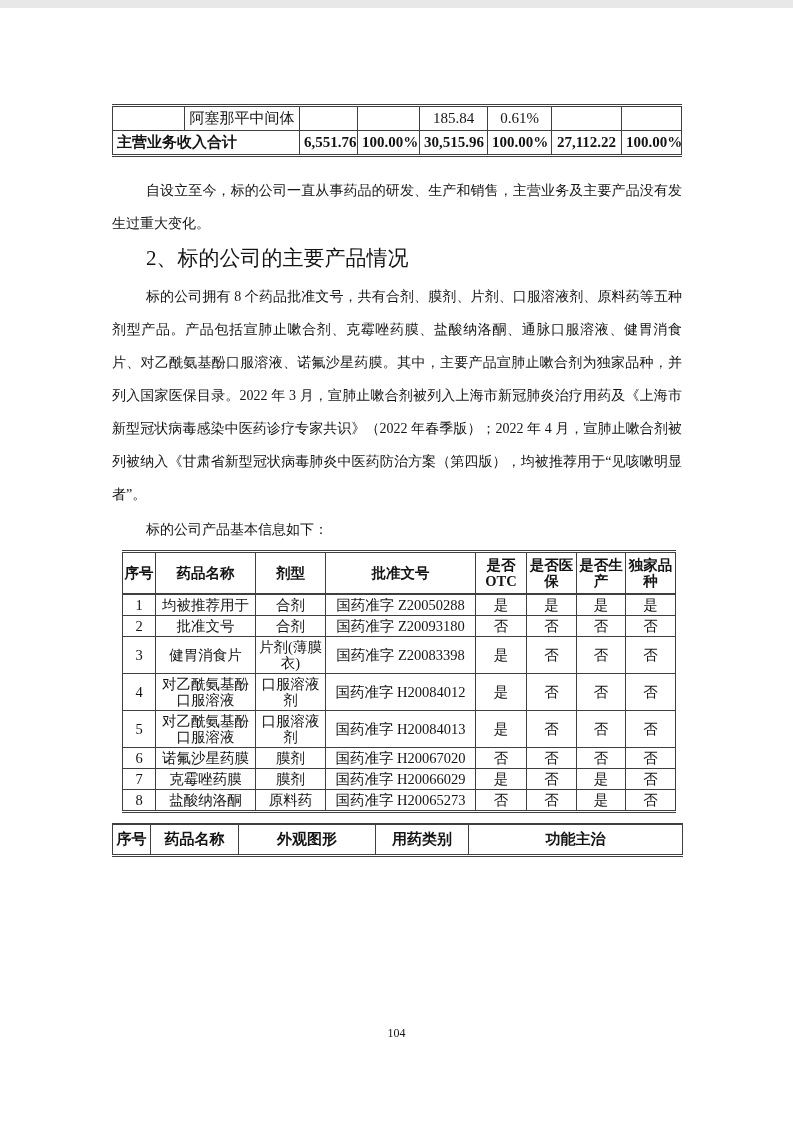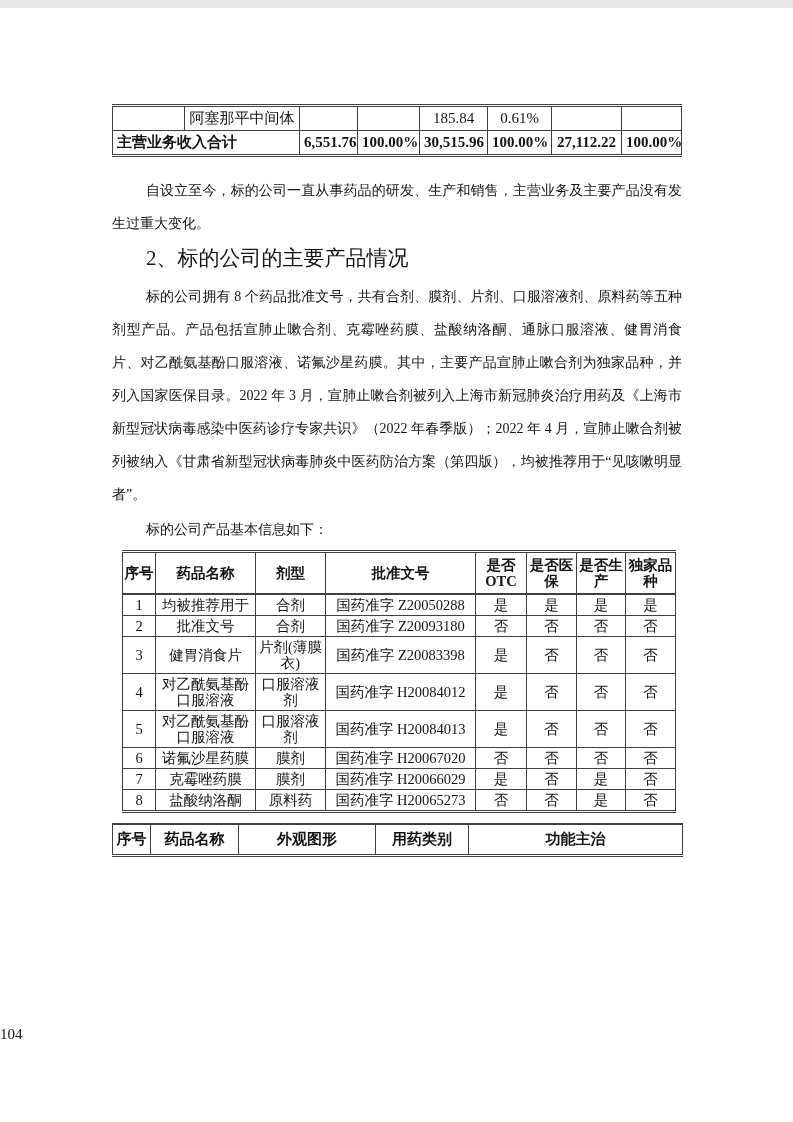--- a/index.html
+++ b/index.html
@@ -57,21 +57,22 @@
   .t-usage col.u-name { width: 88px; }
   .t-usage col.u-img  { width: 137px; }
   .t-usage col.u-cat  { width: 93px; }
   .t-usage col.u-func { width: 214px; }
 
   .h3b { margin-top: 12px; }
 
   .page-number {
     position: absolute;
     top: 1018px; left: 0; right: 0;
-    font-size: 15px;
+    text-align: center;
+    font-size: 12px;
   }
 </style>
 </head>
 <body>
 
 <div class="page">
 
   <table class="t-top">
     <colgroup>
       <col style="width:72px">

